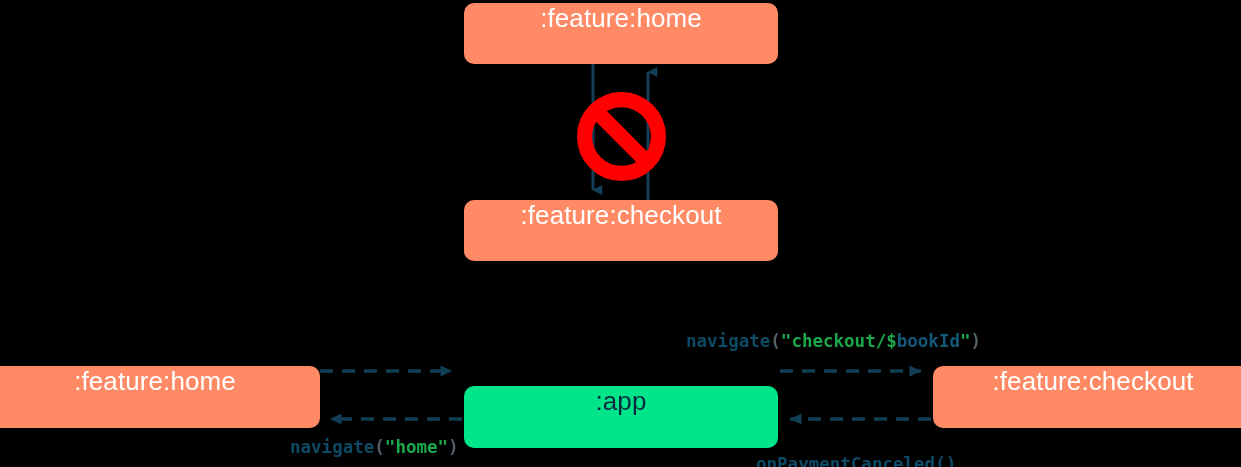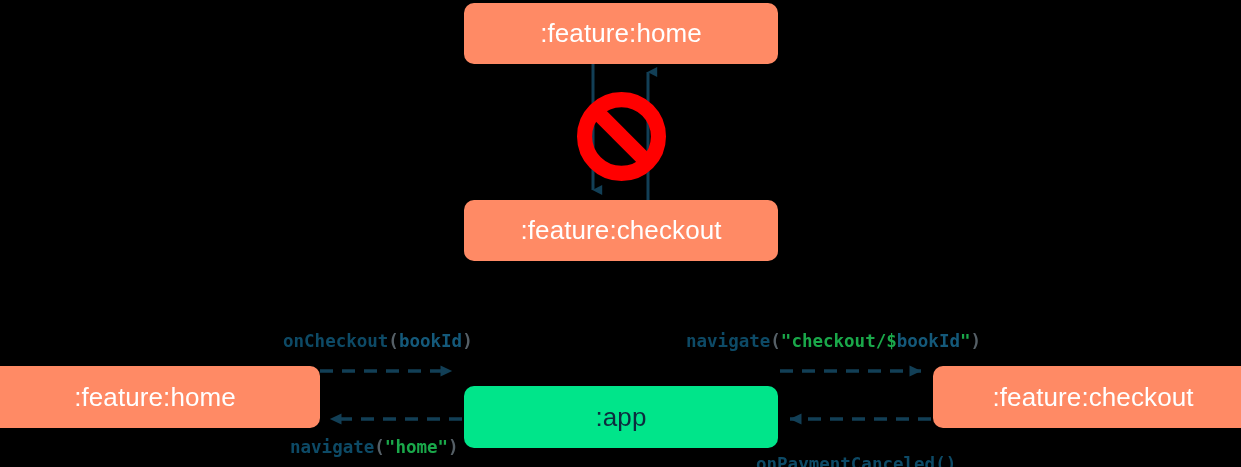--- a/index.html
+++ b/index.html
@@ -5,21 +5,21 @@
   html,body{margin:0;padding:0;background:#000;}
   body{
     width:1241px;height:467px;position:relative;overflow:hidden;
     font-family:"Liberation Sans",sans-serif;
   }
   .stage{position:absolute;inset:0;}
 
   
   .node{
     position:absolute;
-    display:flex;align-items:center;justify-content:center;
+    display:flex;align-items:flex-start;justify-content:center;
     border-radius:10px;
     font-size:26px;
     letter-spacing:.1px;
     white-space:nowrap;
     box-sizing:border-box;
   }
   .node.coral{background:#FF8A65;color:#ffffff;}
   .node.green{background:#00E58A;color:#0d2b3e;}
 
   #node-home-top     {left:464px;top:3px;  width:314px;height:61px;}
@@ -109,23 +109,20 @@
   </div>
 
   <div class="node green" id="node-app">
     <span>:app</span>
   </div>
 
   <div class="node coral" id="node-checkout-bottom">
     <span>:feature:checkout</span>
   </div>
 
-  <div class="edge-label" id="lbl-oncheckout">
-    <span class="tok-fn">onCheckout</span><span class="tok-punct">(</span><span class="tok-ident">bookId</span><span class="tok-punct">)</span>
-  </div>
 
   <div class="edge-label" id="lbl-navigate-checkout">
     <span class="tok-fn">navigate</span><span class="tok-punct">(</span><span class="tok-str">"checkout/</span><span class="tok-str">$</span><span class="tok-var">bookId</span><span class="tok-str">"</span><span class="tok-punct">)</span>
   </div>
 
   <div class="edge-label" id="lbl-navigate-home">
     <span class="tok-fn">navigate</span><span class="tok-punct">(</span><span class="tok-str">"home"</span><span class="tok-punct">)</span>
   </div>
 
   <div class="edge-label" id="lbl-onpaymentcanceled">

